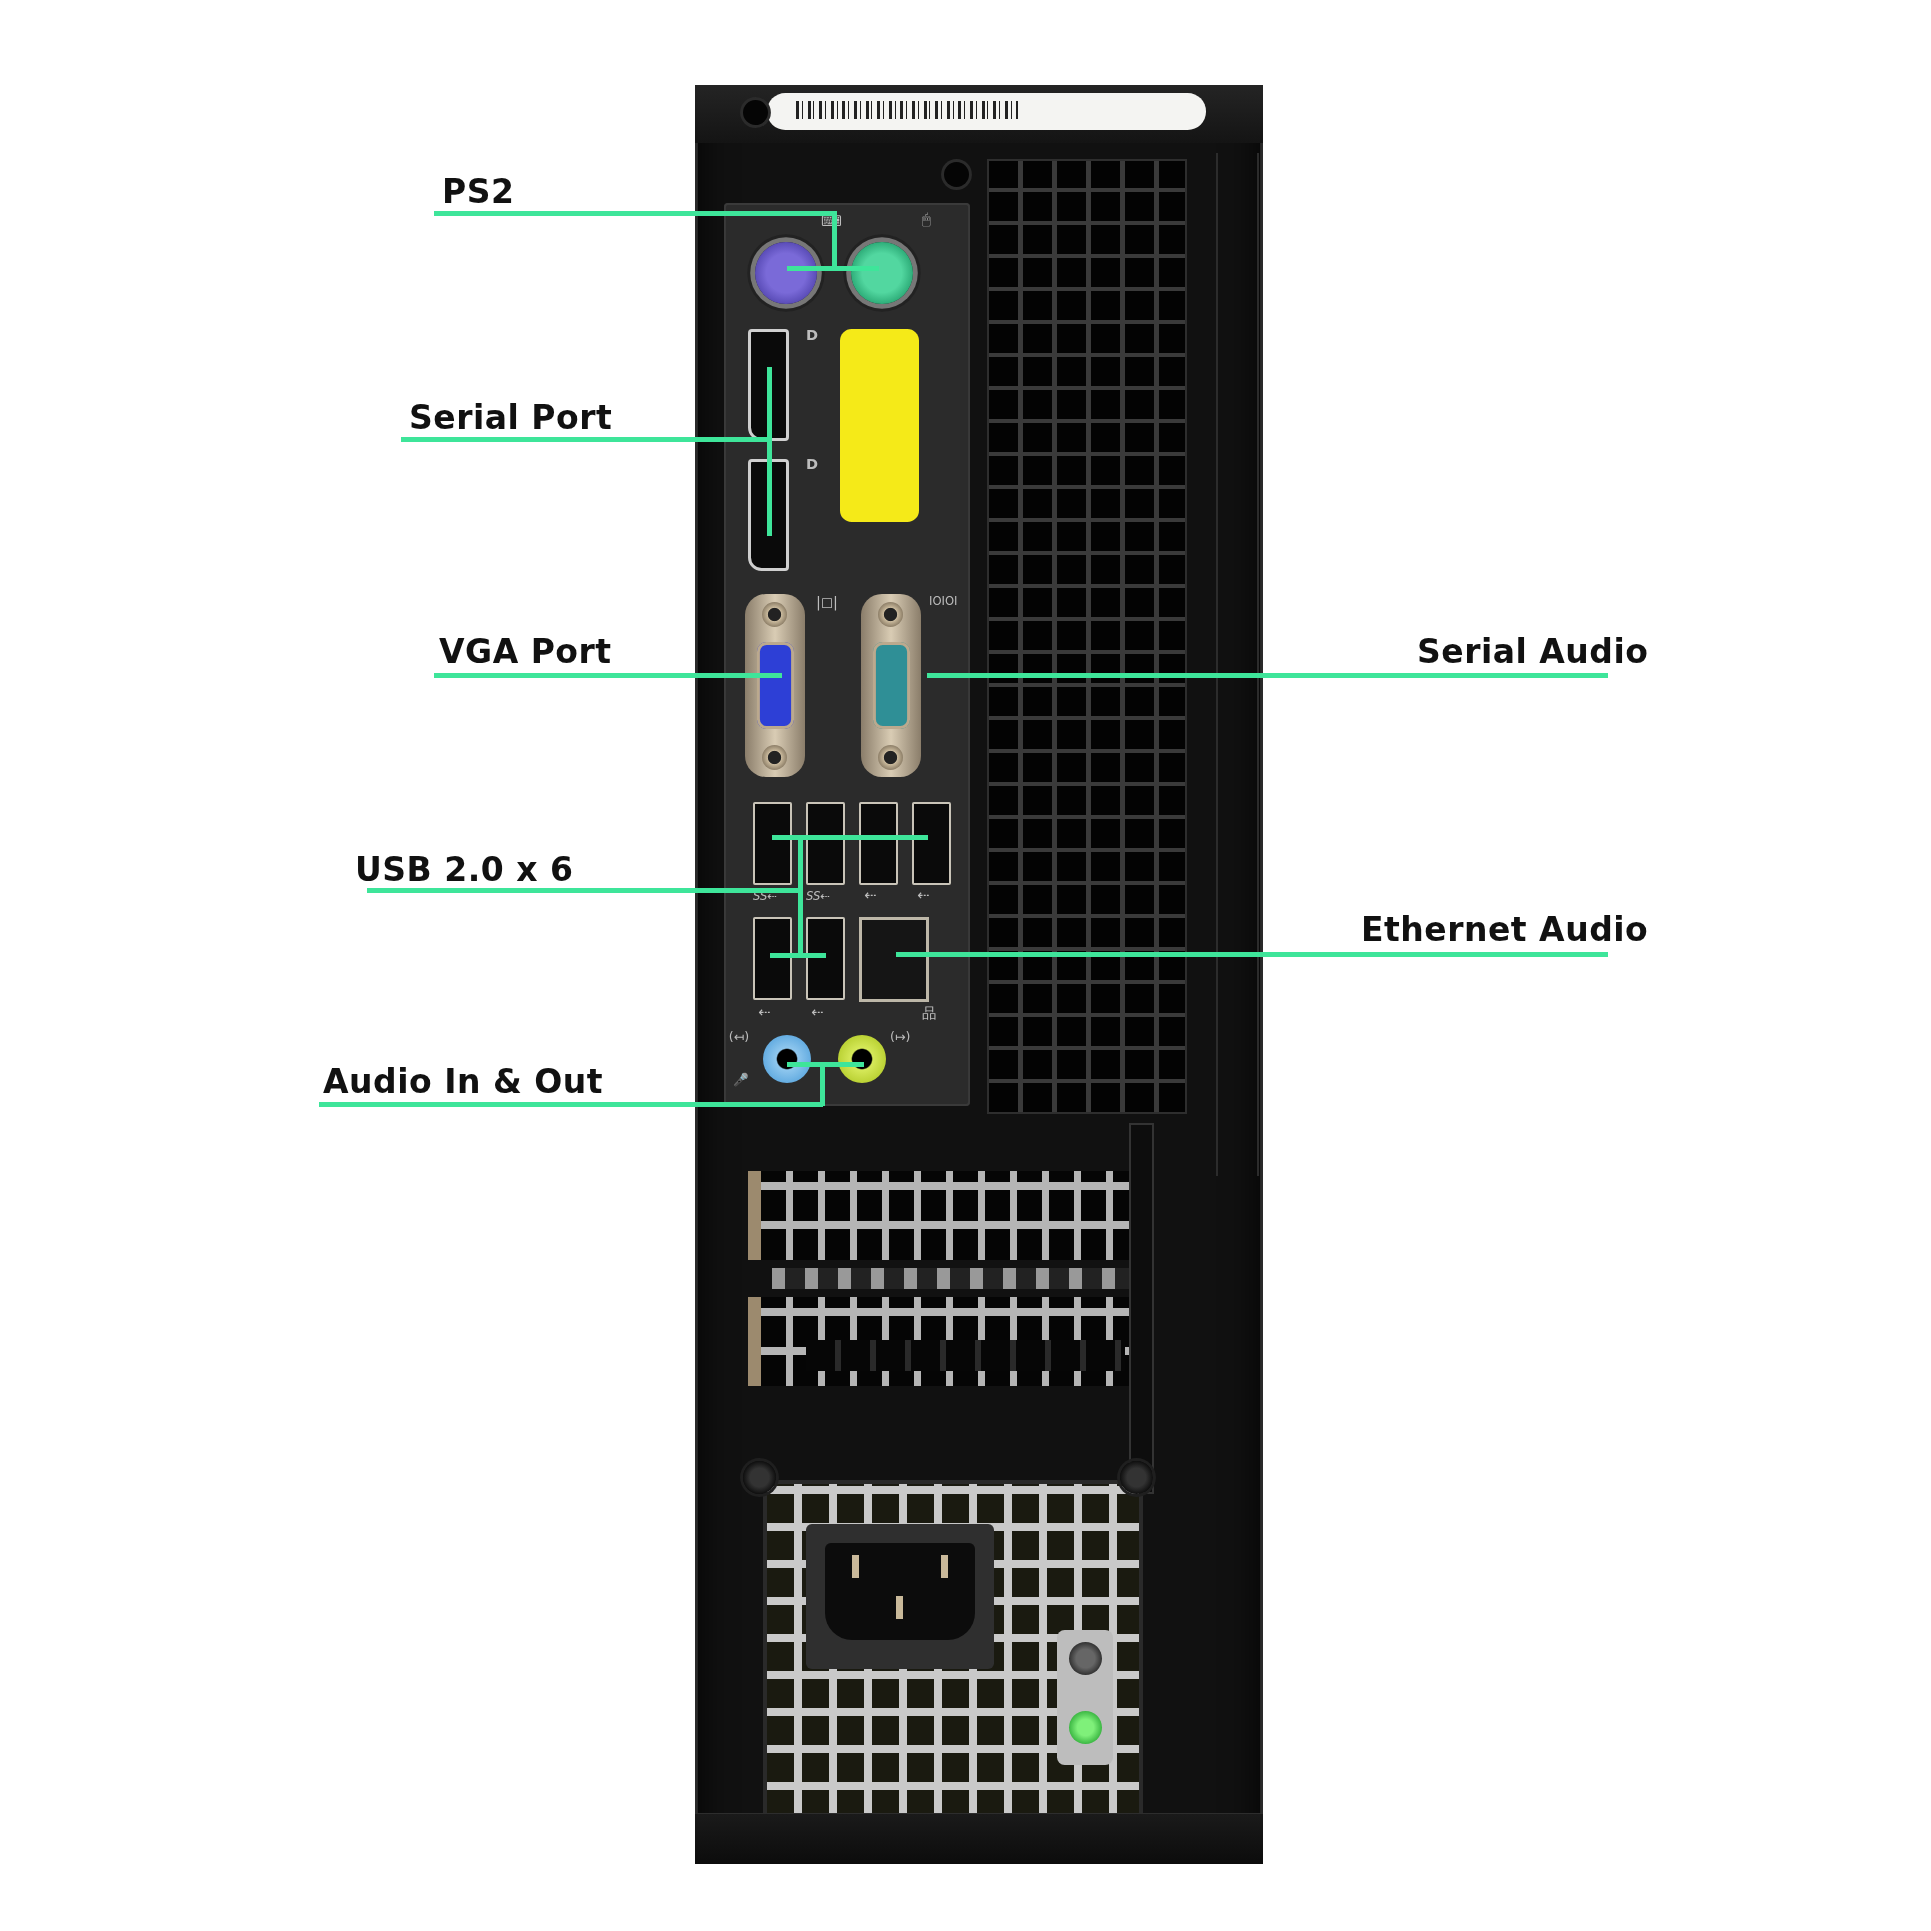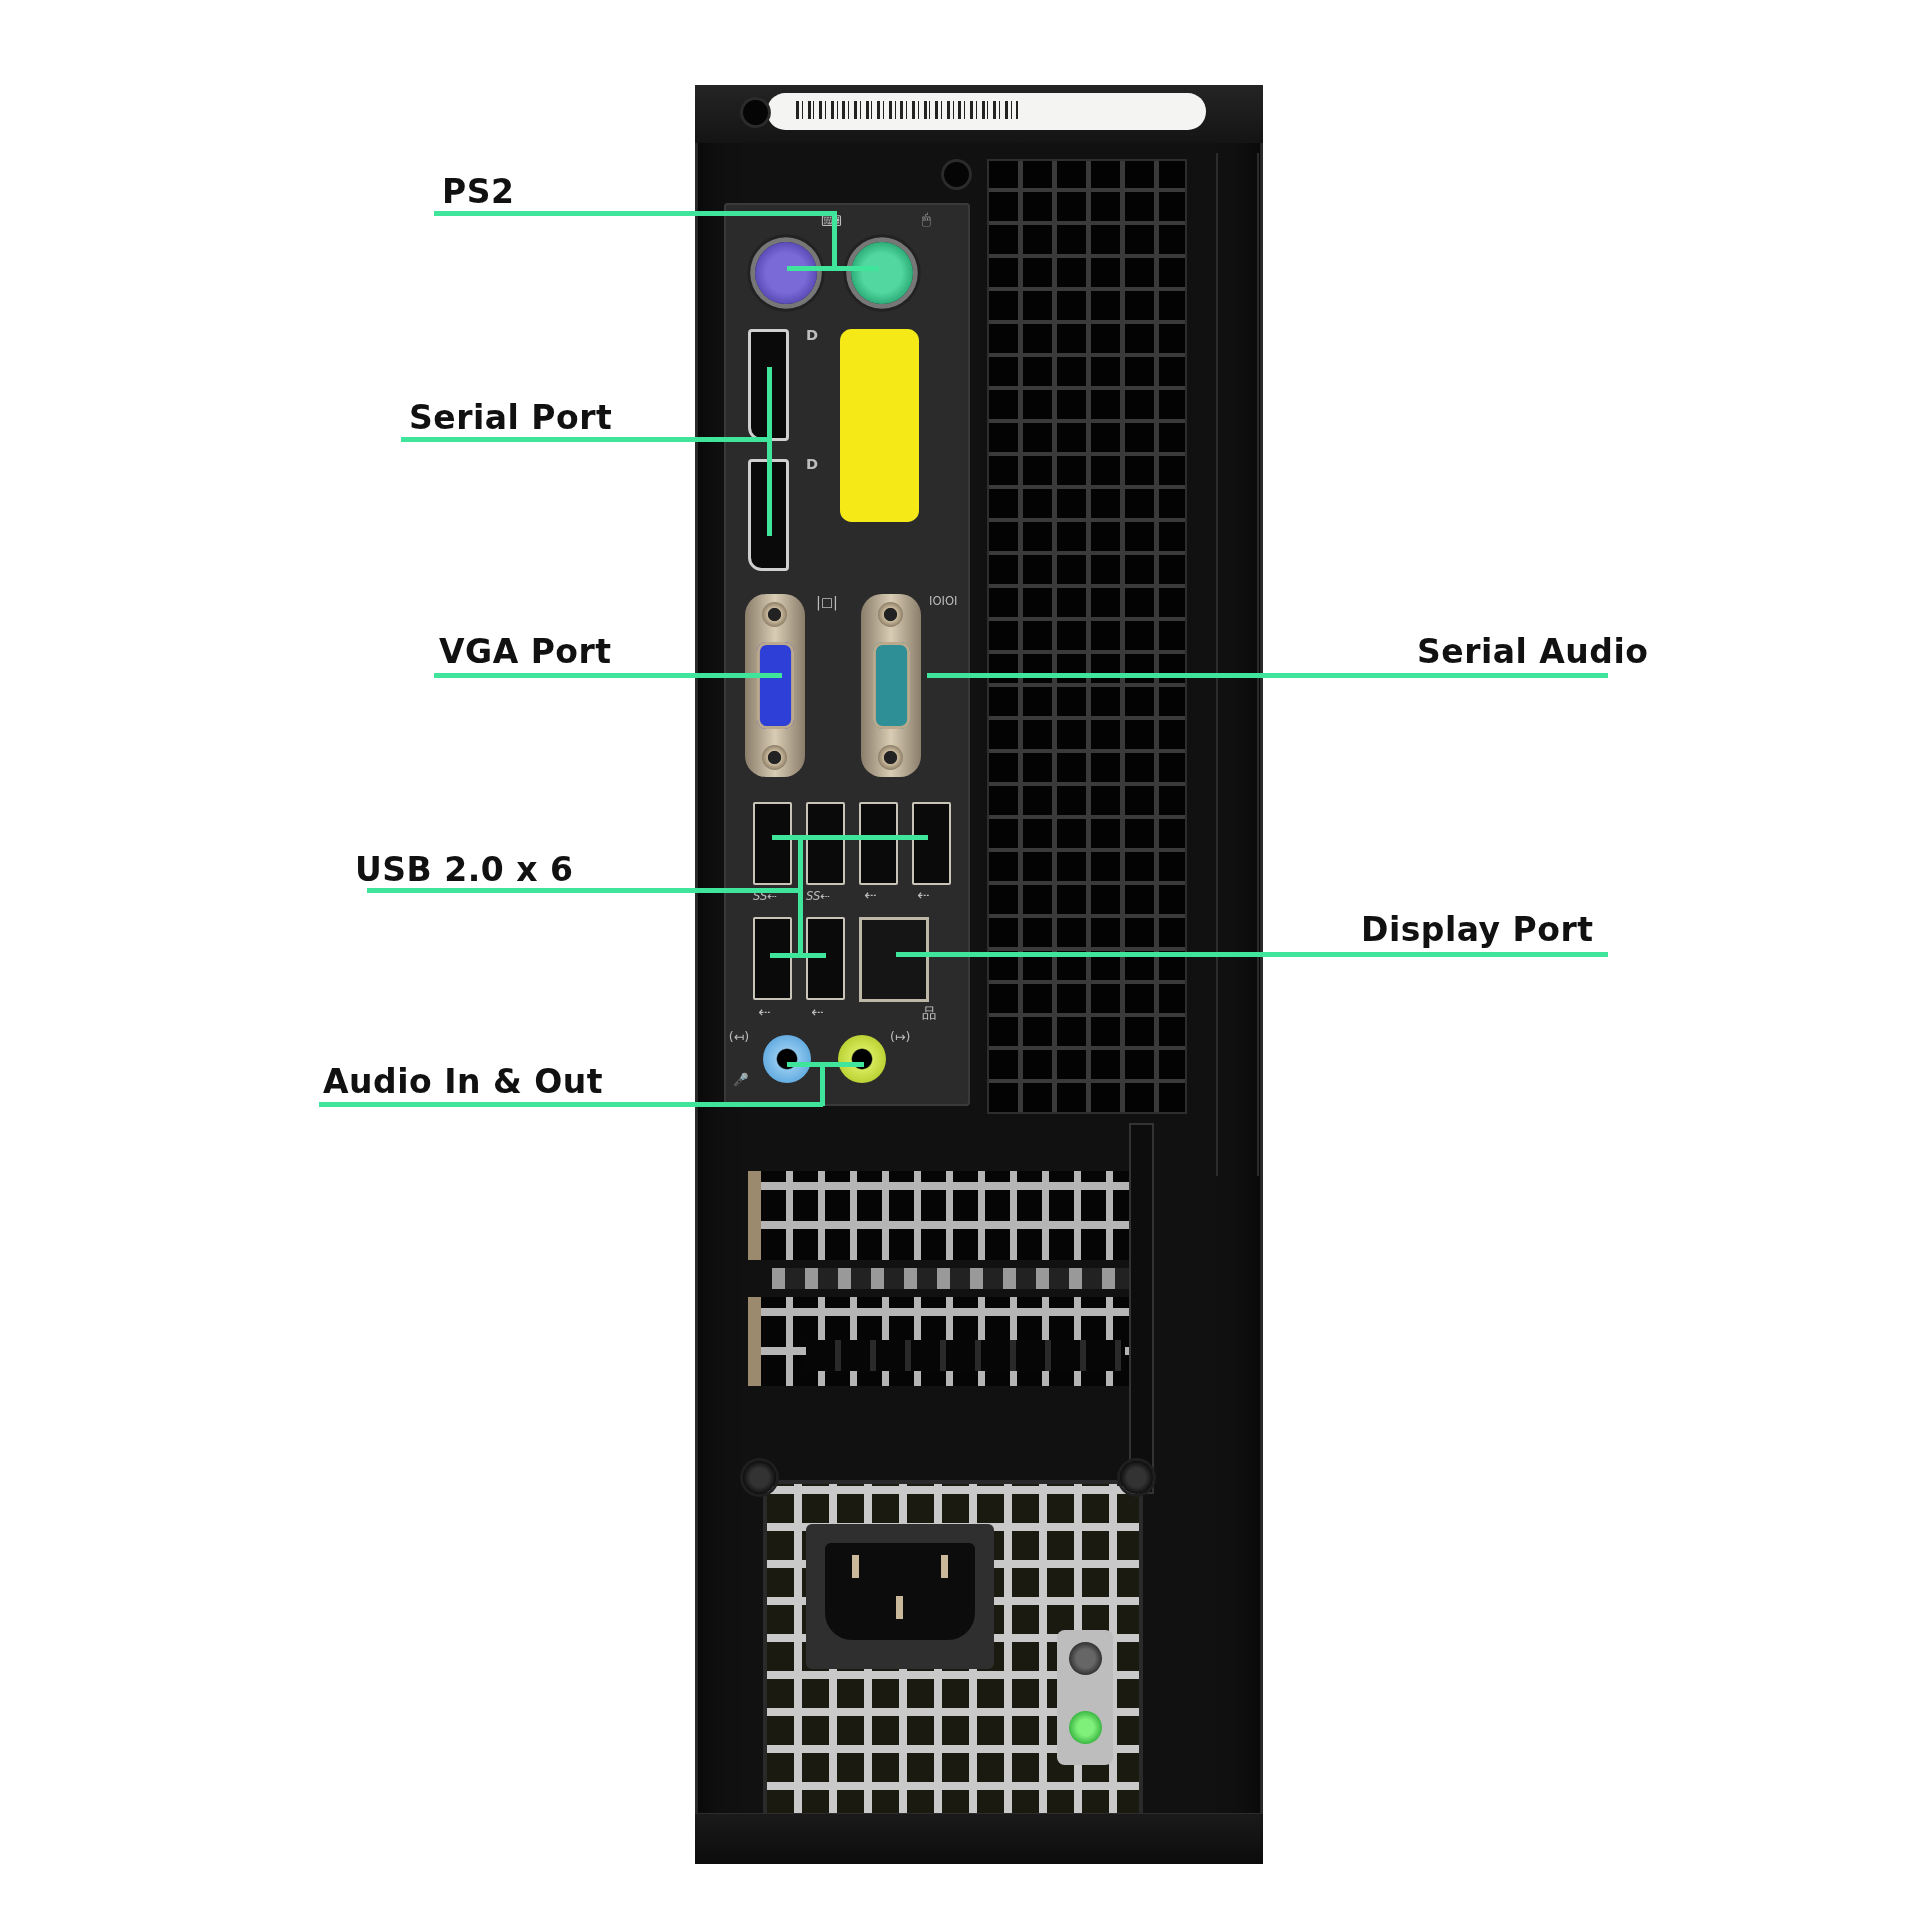--- a/index.html
+++ b/index.html
@@ -169,20 +169,20 @@
 
 <div class="abs callout-text" style="left:1417px;top:632px;">Serial Audio</div>
 <div class="abs line" style="left:927px;top:673px;width:681px;"></div>
 
 <div class="abs callout-text" style="left:355px;top:850px;">USB 2.0 x 6</div>
 <div class="abs line" style="left:367px;top:888px;width:434px;"></div>
 <div class="abs vline" style="left:798px;top:835px;height:121px;"></div>
 <div class="abs line" style="left:772px;top:835px;width:156px;"></div>
 <div class="abs line" style="left:770px;top:953px;width:56px;"></div>
 
-<div class="abs callout-text" style="left:1361px;top:910px;">Display Port</div>
+<div class="abs callout-text" style="left:1361px;top:910px;">Ethernet Audio</div>
 <div class="abs line" style="left:896px;top:952px;width:712px;"></div>
 
 <div class="abs callout-text" style="left:323px;top:1062px;">Audio In &amp; Out</div>
 <div class="abs line" style="left:319px;top:1102px;width:504px;"></div>
 <div class="abs vline" style="left:820px;top:1062px;height:44px;"></div>
 <div class="abs line" style="left:787px;top:1062px;width:77px;"></div>
 
 
 </body></html>

